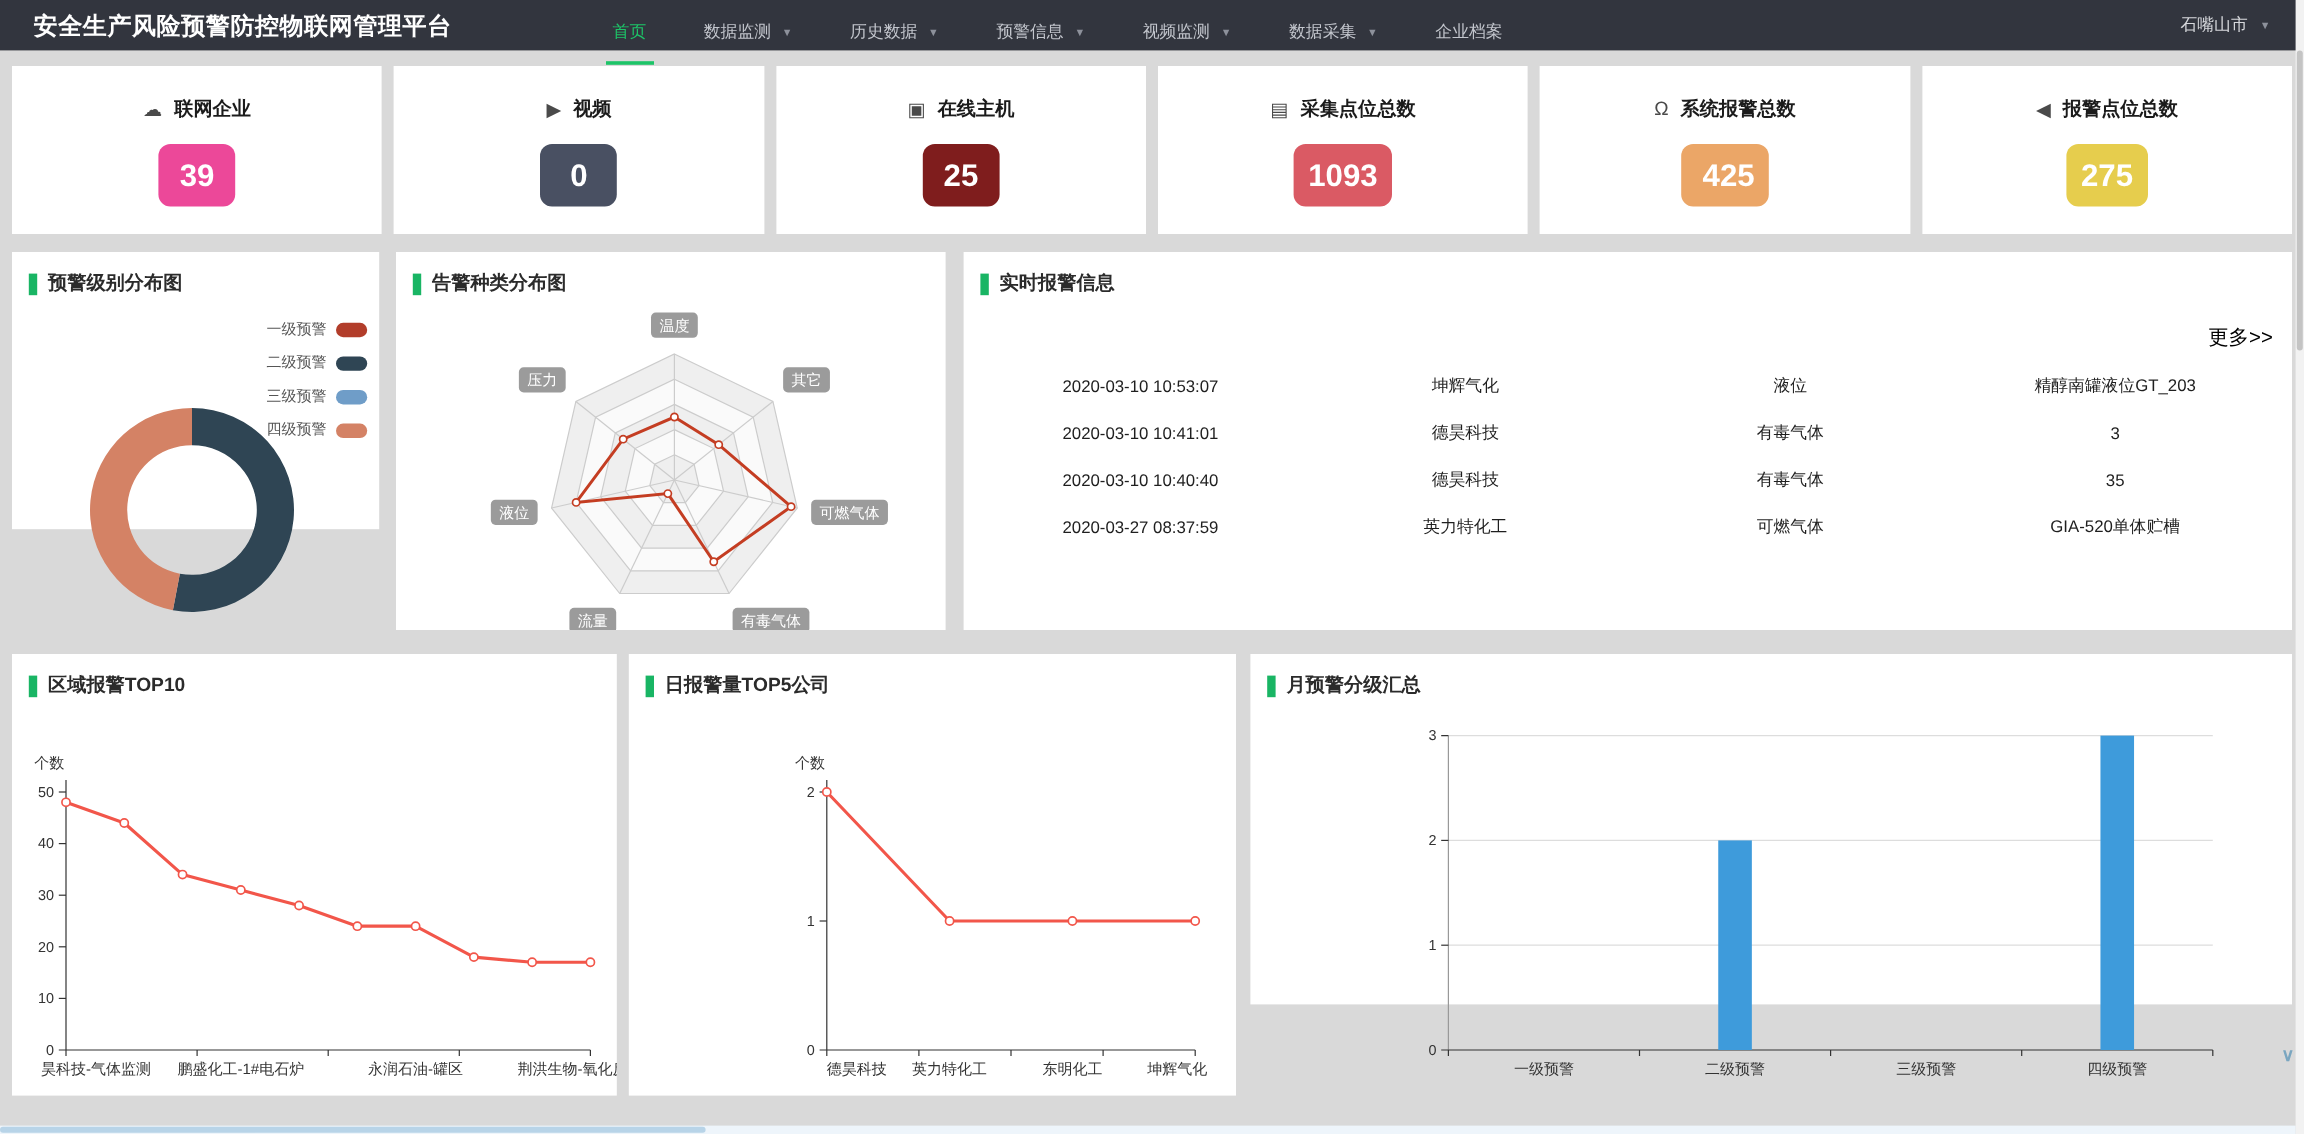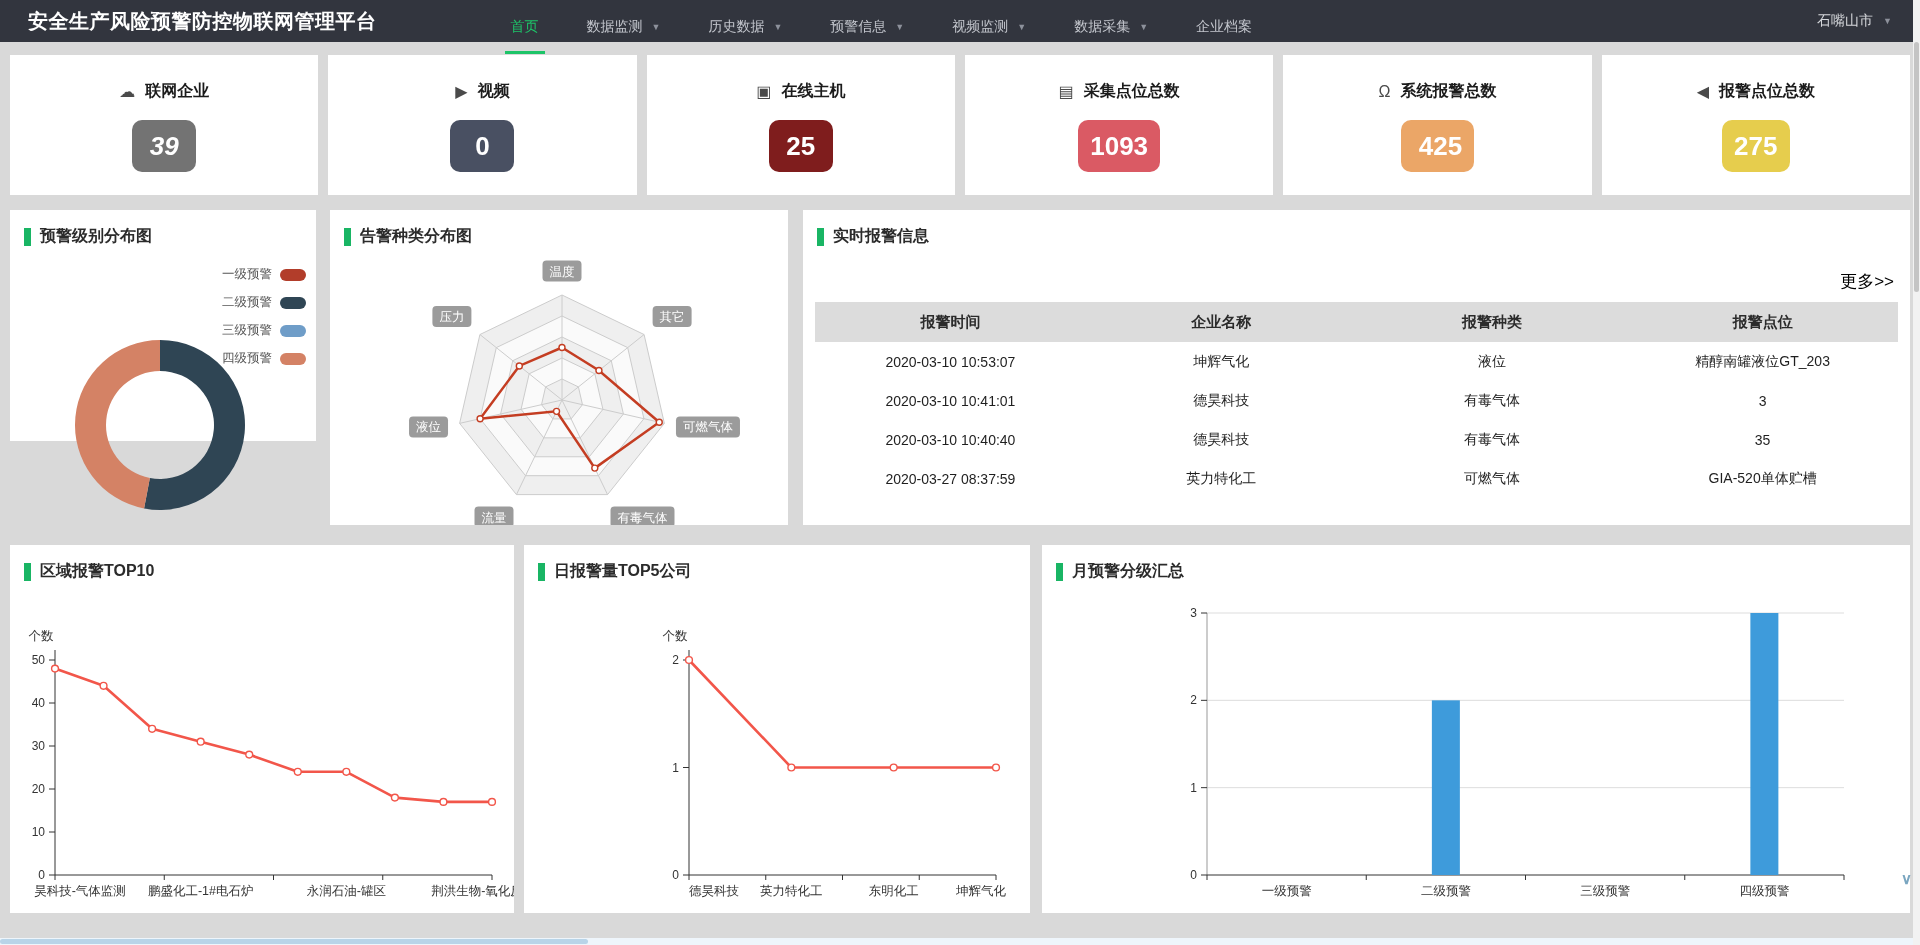--- a/index.html
+++ b/index.html
@@ -26,21 +26,21 @@
 
   
   .panel{position:absolute;background:#ffffff;}
   .panel-title{position:absolute;left:14px;top:16px;display:flex;align-items:center;gap:9px;font-size:16px;font-weight:bold;color:#2b2b2b;z-index:3;}
   .panel-title .bar{width:7px;height:18px;background:#19b564;}
   #panel-pie   {left:10px;  top:210px; width:306px;  height:231px;}
   #panel-radar {left:330px; top:210px; width:458px;  height:315px;}
   #panel-table {left:803px; top:210px; width:1107px; height:315px;}
   #panel-top10 {left:10px;  top:545px; width:504px;  height:368px;}
   #panel-top5  {left:524px; top:545px; width:506px;  height:368px;}
-  #panel-month {left:1042px;top:545px; width:868px;  height:368px;text-align:center;}
+  #panel-month {left:1042px;top:545px; width:868px;  height:292px;text-align:center;}
 
   
   .pie-legend{position:absolute;right:10px;top:56px;display:flex;flex-direction:column;gap:11px;z-index:2;}
   .legend-row{display:flex;align-items:center;justify-content:flex-end;gap:8px;cursor:pointer;}
   .legend-label{font-size:12.5px;color:#555;}
   .legend-swatch{width:26px;height:12px;border-radius:6px;}
 
   
   .more-link{position:absolute;right:16px;top:60px;font-size:17px;color:#000000;cursor:pointer;}
   .rt-table{position:absolute;left:12px;right:12px;top:92px;}
@@ -98,21 +98,21 @@
       <span class="caret">▼</span>
     </div>
   </div>
 
   <div class="cards">
       <div class="card">
         <div class="card-head">
           <span class="card-icon">☁</span>
           <span>联网企业</span>
         </div>
-        <div class="card-badge" style="background: #737373; font-style: italic;">39</div>
+        <div class="card-badge" style="background: #ec4899;">39</div>
       </div>
       <div class="card">
         <div class="card-head">
           <span class="card-icon">▶</span>
           <span>视频</span>
         </div>
         <div class="card-badge" style="background: rgb(73, 80, 98);">0</div>
       </div>
       <div class="card">
         <div class="card-head">
@@ -230,26 +230,20 @@
       </svg>
   </div>
 
   <div class="panel" id="panel-table">
     <div class="panel-title">
       <span class="bar"></span>
       <span>实时报警信息</span>
     </div>
     <div class="more-link">更多&gt;&gt;</div>
     <div class="rt-table">
-      <div class="rt-header">
-          <div>报警时间</div>
-          <div>企业名称</div>
-          <div>报警种类</div>
-          <div>报警点位</div>
-        </div>
       <div id="rt-body">
           <div class="rt-row">
             <div>2020-03-10 10:53:07</div>
             <div>坤辉气化</div>
             <div>液位</div>
             <div>精醇南罐液位GT_203</div>
           </div>
           <div class="rt-row">
             <div>2020-03-10 10:41:01</div>
             <div>德昊科技</div>

